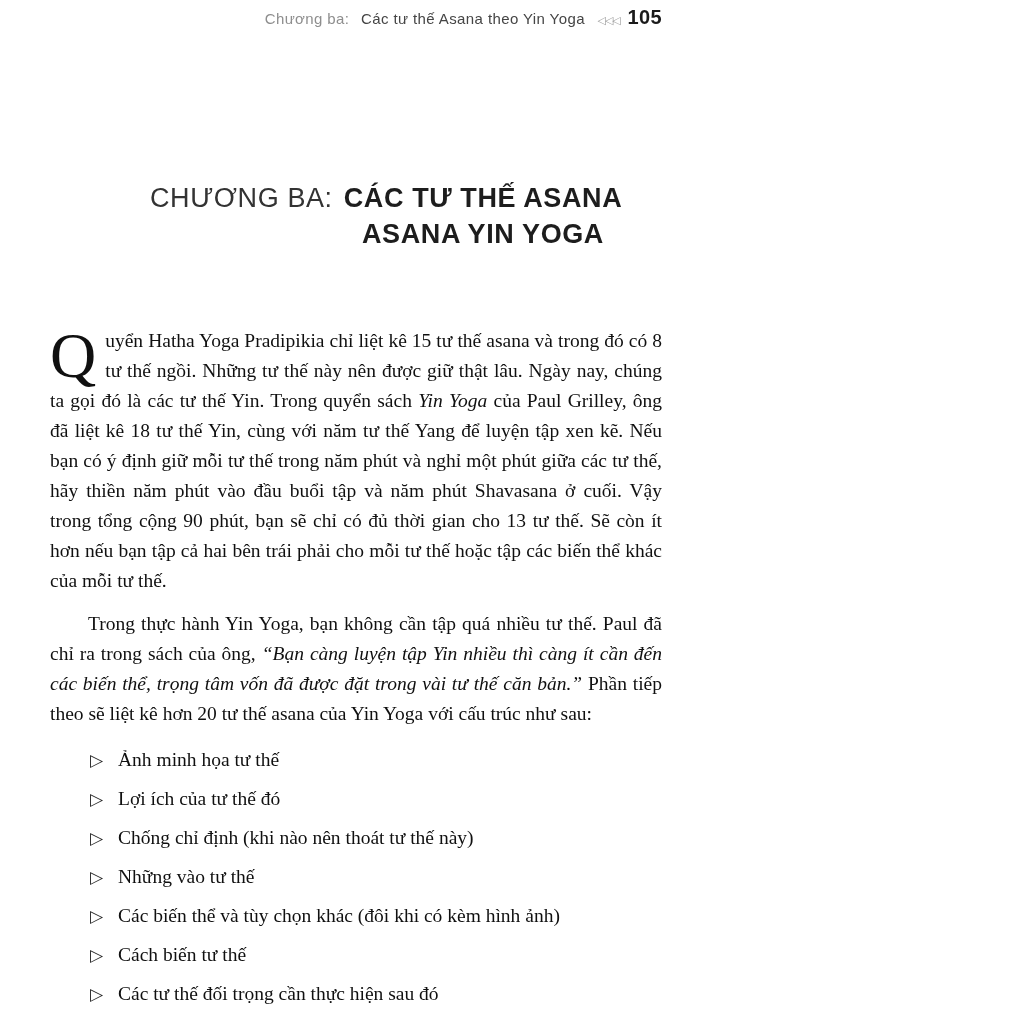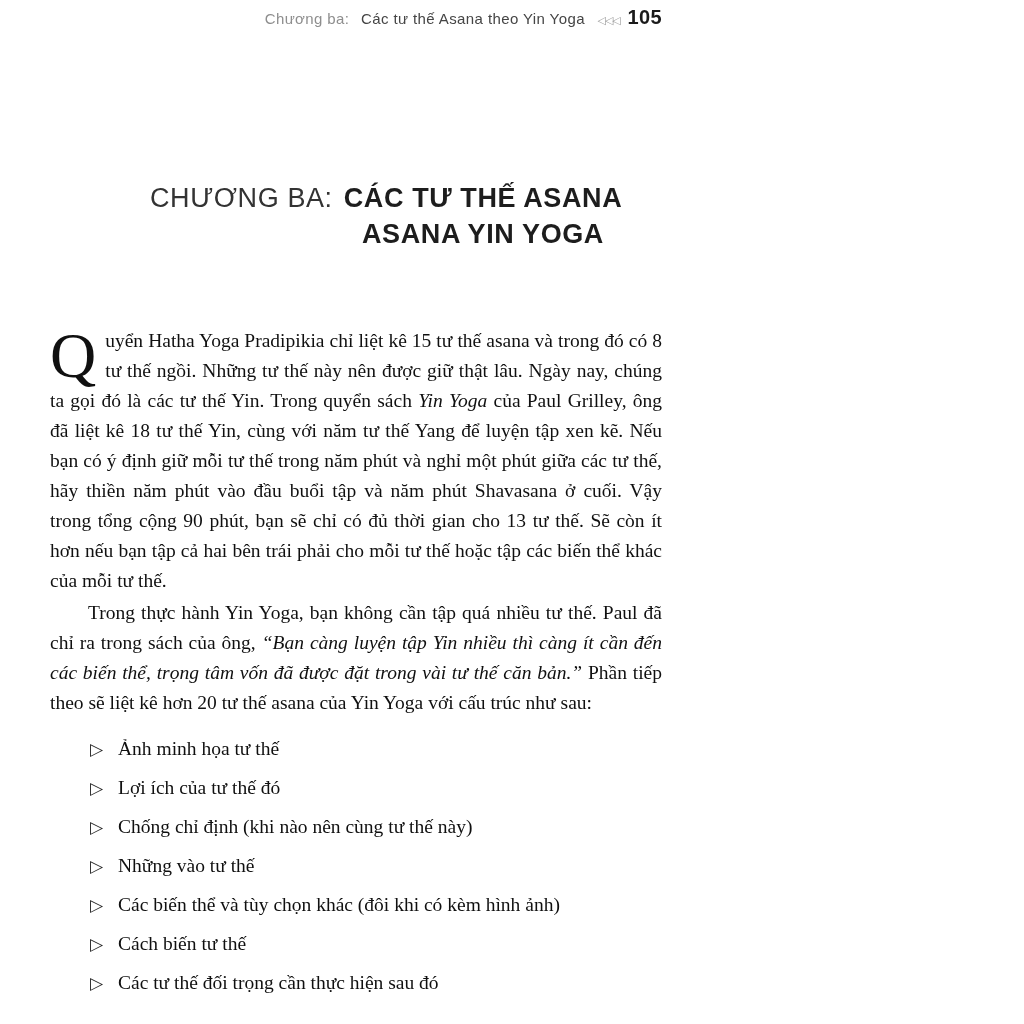--- a/index.html
+++ b/index.html
@@ -60,21 +60,21 @@
     position: absolute;
     left: 50px;
     top: 326px;
     width: 612px;
     font-family: "Liberation Serif", serif;
     font-size: 19.5px;
     line-height: 30px;
     color: #101010;
   }
   .body-para { margin: 0; text-align: justify; }
-  .body-para.second { margin-top: 2px; text-indent: 38px; }
+  .body-para.second { margin-top: 13px; text-indent: 38px; }
   .italic { font-style: italic; }
   .dropcap {
     float: left;
     font-size: 64px;
     line-height: 50px;
     padding: 5px 9px 0 0;
     font-family: "Liberation Serif", serif;
   }
 
   
@@ -118,21 +118,21 @@
 
   <div class="body-col">
 
     <p class="body-para first"><span class="dropcap">Q</span><span>uyển Hatha Yoga Pradipikia chỉ liệt kê 15 tư thế asana và trong đó có 8 tư thế ngồi. Những tư thế này nên được giữ thật lâu. Ngày nay, chúng ta gọi đó là các tư thế Yin. Trong quyển sách </span><span class="italic">Yin Yoga</span><span> của Paul Grilley, ông đã liệt kê 18 tư thế Yin, cùng với năm tư thế Yang để luyện tập xen kẽ. Nếu bạn có ý định giữ mỗi tư thế trong năm phút và nghỉ một phút giữa các tư thế, hãy thiền năm phút vào đầu buổi tập và năm phút Shavasana ở cuối. Vậy trong tổng cộng 90 phút, bạn sẽ chỉ có đủ thời gian cho 13 tư thế. Sẽ còn ít hơn nếu bạn tập cả hai bên trái phải cho mỗi tư thế hoặc tập các biến thể khác của mỗi tư thế.</span></p>
 
     <p class="body-para second"><span>Trong thực hành Yin Yoga, bạn không cần tập quá nhiều tư thế. Paul đã chỉ ra trong sách của ông, </span><span class="italic">“Bạn càng luyện tập Yin nhiều thì càng ít cần đến các biến thể, trọng tâm vốn đã được đặt trong vài tư thế căn bản.”</span><span> Phần tiếp theo sẽ liệt kê hơn 20 tư thế asana của Yin Yoga với cấu trúc như sau:</span></p>
 
     <ul class="pose-list">
       <li><span class="li-marker">▷</span><span>Ảnh minh họa tư thế</span></li>
       <li><span class="li-marker">▷</span><span>Lợi ích của tư thế đó</span></li>
-      <li><span class="li-marker">▷</span><span>Chống chỉ định (khi nào nên cùng tư thế này)</span></li>
+      <li><span class="li-marker">▷</span><span>Chống chỉ định (khi nào nên thoát tư thế này)</span></li>
       <li><span class="li-marker">▷</span><span>Những vào tư thế</span></li>
       <li><span class="li-marker">▷</span><span>Các biến thể và tùy chọn khác (đôi khi có kèm hình ảnh)</span></li>
       <li><span class="li-marker">▷</span><span>Cách biến tư thế</span></li>
       <li><span class="li-marker">▷</span><span>Các tư thế đối trọng cần thực hiện sau đó</span></li>
     </ul>
 
   </div>
 
 </div>
 

